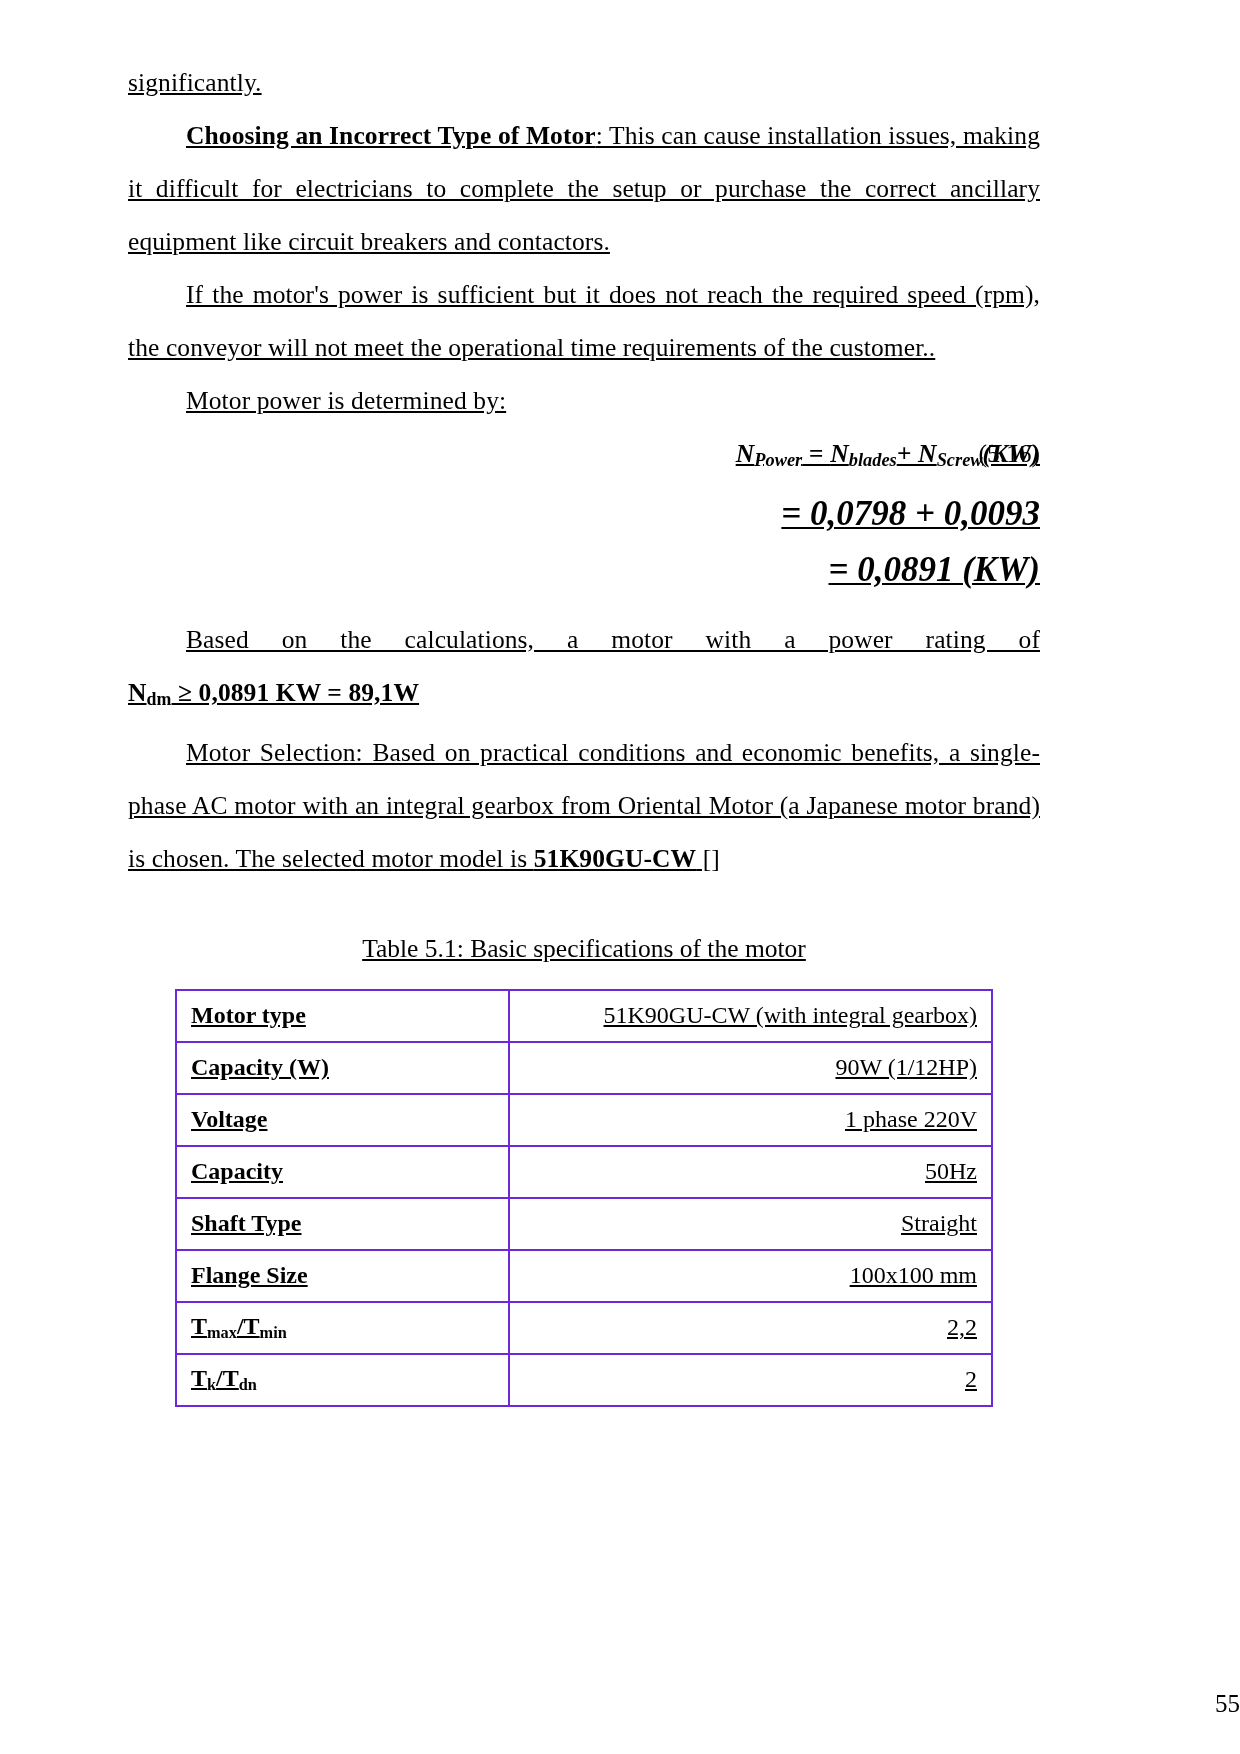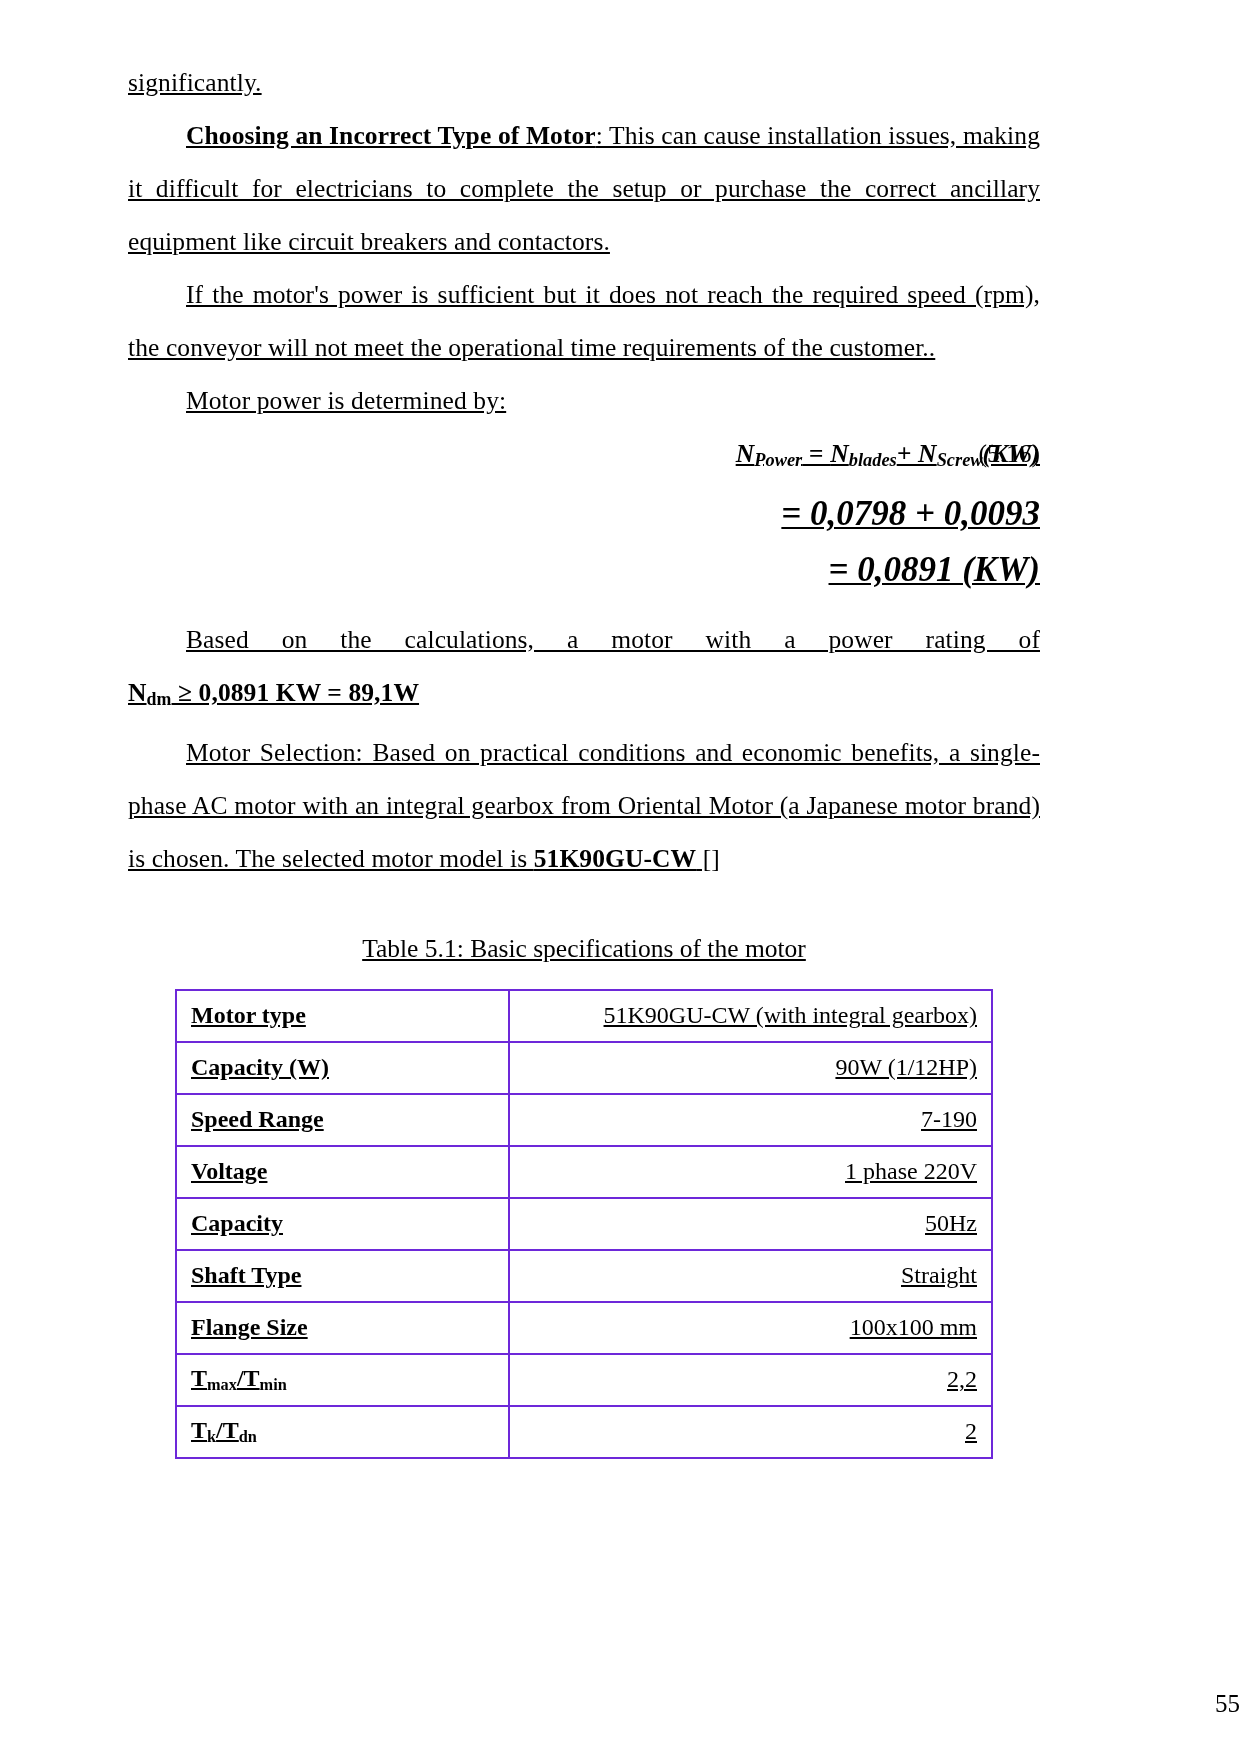--- a/index.html
+++ b/index.html
@@ -185,24 +185,20 @@
       <tbody>
         <tr>
           <td class="key">Motor type</td>
           <td class="val">51K90GU-CW (with integral gearbox)</td>
         </tr>
         <tr>
           <td class="key">Capacity (W)</td>
           <td class="val">90W (1/12HP)</td>
         </tr>
         <tr>
-          <td class="key">Speed Range</td>
-          <td class="val">7-190</td>
-        </tr>
-        <tr>
           <td class="key">Voltage</td>
           <td class="val">1 phase 220V</td>
         </tr>
         <tr>
           <td class="key">Capacity</td>
           <td class="val">50Hz</td>
         </tr>
         <tr>
           <td class="key">Shaft Type</td>
           <td class="val">Straight</td>

